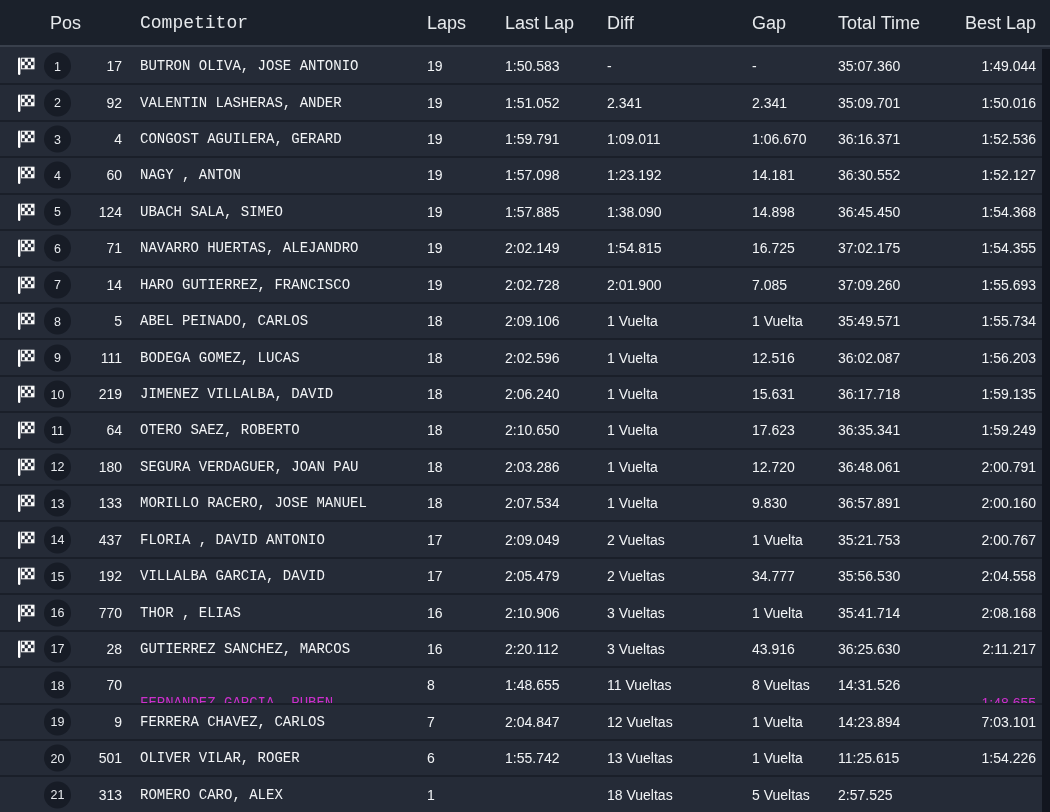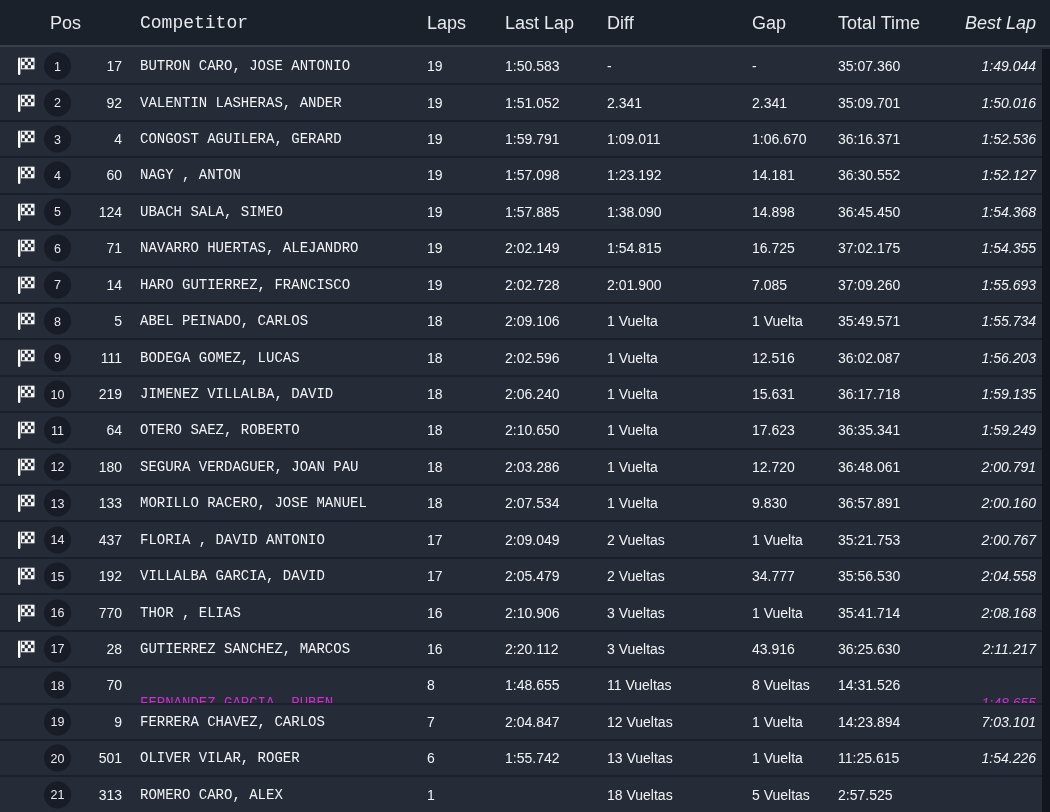--- a/index.html
+++ b/index.html
@@ -38,21 +38,21 @@
     font-size:14px;color:#f2f4f6;white-space:nowrap;
   }
   
   .c-pos{left:50px;}
   .c-name{left:140px;font-family:Liberation Mono, monospace;}
   .c-laps{left:427px;}
   .c-last{left:505px;}
   .c-diff{left:607px;text-align:right;}
   .c-gap{left:752px;}
   .c-total{left:838px;}
-  .c-best{right:14px;text-align:right;font-style:italic;}
+  .c-best{right:14px;text-align:right;}
   .flag{
     position:absolute;left:15px;top:50%;transform:translateY(-50%);
     width:22px;height:20px;line-height:0;
   }
   .pos-circle{
     position:absolute;left:44px;top:50%;transform:translateY(-50%);
     width:27px;height:27px;border-radius:50%;
     background:#171c26;
     display:flex;align-items:center;justify-content:center;
     font-size:12.5px;color:#e8ebef;
@@ -97,21 +97,21 @@
           <rect x="12.8" y="5.7" width="3.1" height="3.5"></rect>
           <rect x="9.7" y="9.2" width="3.1" height="3.6"></rect>
           <rect x="15.9" y="9.2" width="3.1" height="3.6"></rect>
         </g>
       </svg>
     </span>
     <span class="pos-circle">
       <span>1</span>
     </span>
     <span class="num">17</span>
-    <span class="cell c-name">BUTRON CARO, JOSE ANTONIO</span>
+    <span class="cell c-name">BUTRON OLIVA, JOSE ANTONIO</span>
     <span class="cell c-laps">19</span>
     <span class="cell c-last">1:50.583</span>
     <span class="cell c-diff">-</span>
     <span class="cell c-gap">-</span>
     <span class="cell c-total">35:07.360</span>
     <span class="cell c-best">1:49.044</span>
   </div>
 
   <div class="row">
     <span class="flag">

